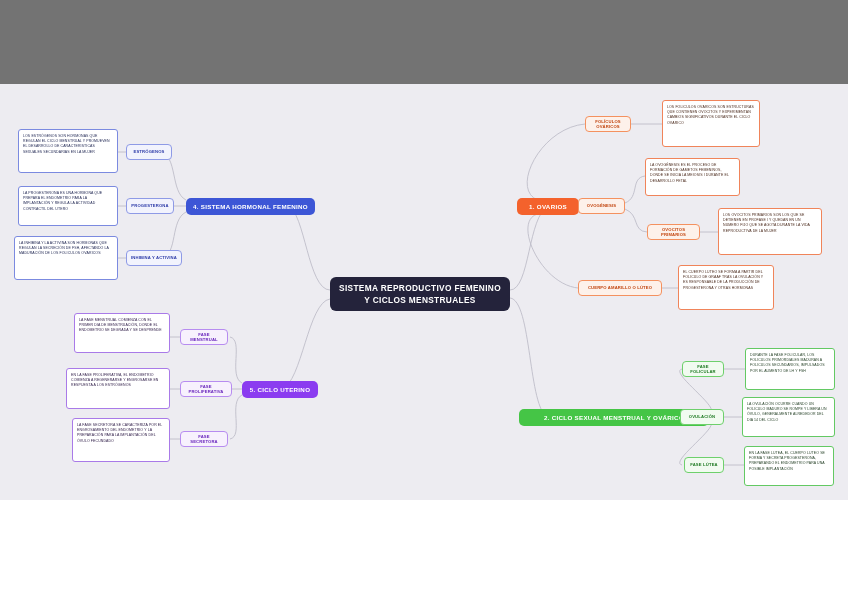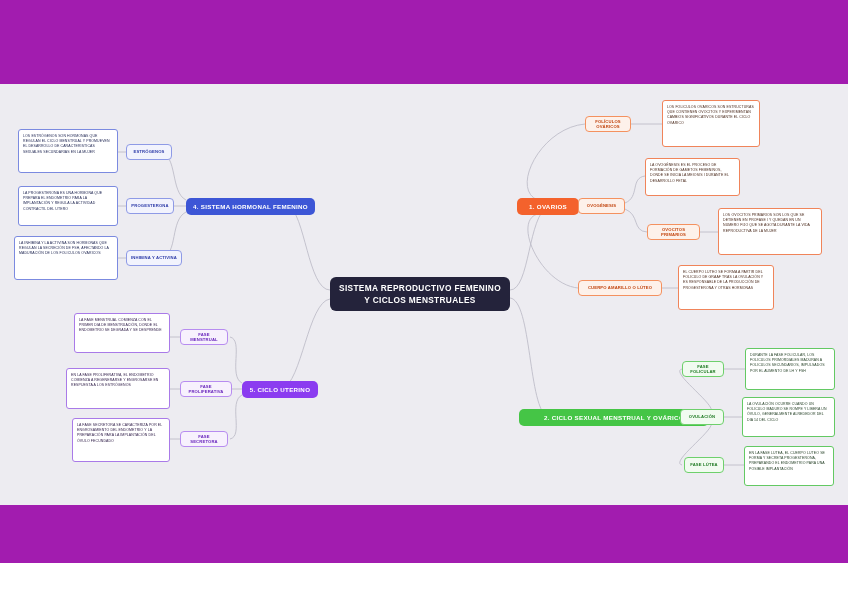--- a/index.html
+++ b/index.html
@@ -4,22 +4,22 @@
 <style>
   html, body {
     margin: 0;
     padding: 0;
     background: #ffffff;
     font-family: "Liberation Sans", sans-serif;
   }
   #screen {
     position: relative;
     width: 848px;
-    height: 563px;
-    background: #a21caf;
+    height: 500px;
+    background: #737373;
     overflow: hidden;
     text-decoration: underline;
   }
   #canvas {
     position: absolute;
     left: 0;
     top: 84px;
     width: 848px;
     height: 421px;
     background: #edecf1;

